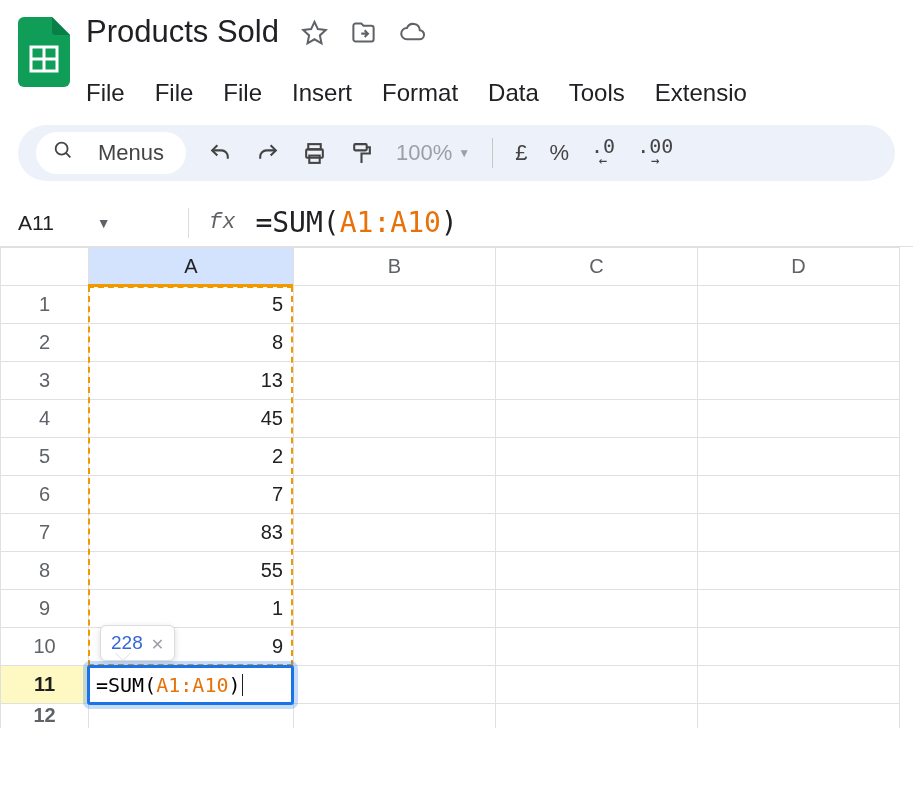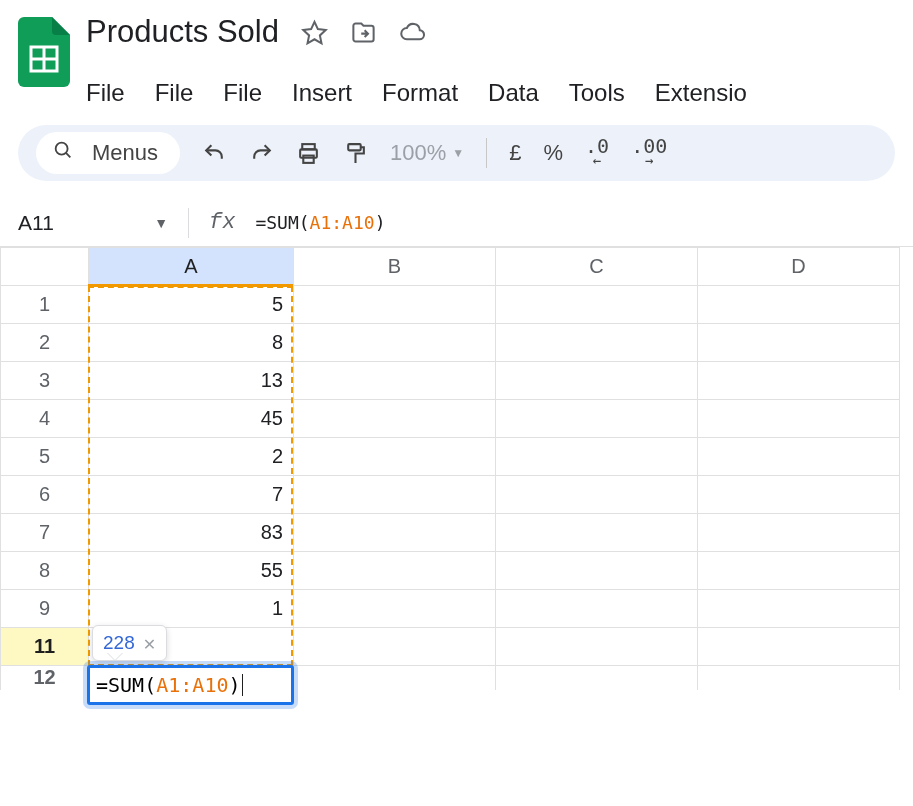--- a/index.html
+++ b/index.html
@@ -40,21 +40,21 @@
     font-size: 22px;
     color: #444;
     overflow: hidden;
   }
   .menus-pill {
     background: #fff;
     border-radius: 22px;
     height: 42px;
     display: flex;
     align-items: center;
-    gap: 18px;
+    gap: 24px;
     padding: 0 22px 0 16px;
   }
   .menus-pill .search-icon svg { width: 22px; height: 22px; color: #444; }
   .menus-pill span.label { font-size: 22px; color: #444; }
   .tb-btn { display: inline-flex; align-items: center; justify-content: center; color: #444; }
   .tb-btn svg { width: 25px; height: 25px; }
   .zoom { color: #9aa0a6; display: flex; align-items: center; gap: 6px; font-size: 22px; }
   .zoom .tri { font-size: 12px; color: #9aa0a6; }
   .divider { width: 1px; height: 30px; background: #c7c7c7; }
   .pound { font-size: 22px; color: #444; }
@@ -65,29 +65,28 @@
   
   .fxbar {
     display: flex;
     align-items: center;
     height: 48px;
     padding: 0 18px;
     gap: 20px;
     border-bottom: 1px solid #e0e0e0;
   }
   .namebox {
-    display: flex; align-items: center; gap: 26px;
+    display: flex; align-items: center; gap: 43px;
     font-size: 21px; color: #202124;
     width: 150px;
-    justify-content: space-between;
   }
   .namebox .caret { color: #5f6368; font-size: 14px; }
   .fx-sep { width: 1px; height: 30px; background: #dadce0; }
   .fx-icon { font-style: italic; font-family: Liberation Mono, monospace; font-size: 22px; color: #5f6368; }
-  .formula-text { font-family: monospace; font-size: 18px; color: #202124; }
+  .formula-text { font-family: monospace; font-size: 28px; color: #202124; }
   .formula-text .ref { color: #e8710a; }
 
   
   .grid { position: relative; user-select: none; }
   table { border-collapse: collapse; table-layout: fixed; }
   th, td { border: 1px solid #e0e0e0; font-size: 20px; }
   th.colhdr {
     height: 38px; background: #fff; color: #5f6368; font-weight: 400;
     border-top: 1px solid #e0e0e0;
   }
@@ -341,41 +340,48 @@
           <td></td>
         </tr>
       <tr>
           <th class="rowhdr">9</th>
           <td>1</td>
           <td></td>
           <td></td>
           <td></td>
         </tr>
       <tr>
+          <th class="rowhdr">10</th>
+          <td>9</td>
+          <td></td>
+          <td></td>
+          <td></td>
+        </tr>
+      <tr>
           <th class="rowhdr selected">11</th>
           <td></td>
           <td></td>
           <td></td>
           <td></td>
         </tr>
       <tr class="r12">
           <th class="rowhdr">12</th>
           <td></td>
           <td></td>
           <td></td>
           <td></td>
         </tr>
     </tbody>
   </table>
 
   <div class="colA-hdr-marker" style="left:88px; top:37px; width:205px;"></div>
 
   <div class="marching" style="left:88px; top:39px; width:205px; height:380px;"></div>
 
-  <div class="tooltip" style="left:92px; top:378px;align-items:flex-end;">
+  <div class="tooltip" style="left:100px; top:378px;align-items:flex-end;">
     <span>228</span>
     <span class="x">✕</span>
   </div>
 
   <div class="active-cell" style="left:87px; top:418px; width:207px; height:40px;">
     <span>=SUM(</span>
       <span class="ref">A1:A10</span>
       <span>)</span>
       <span class="cursor"></span>
   </div>

